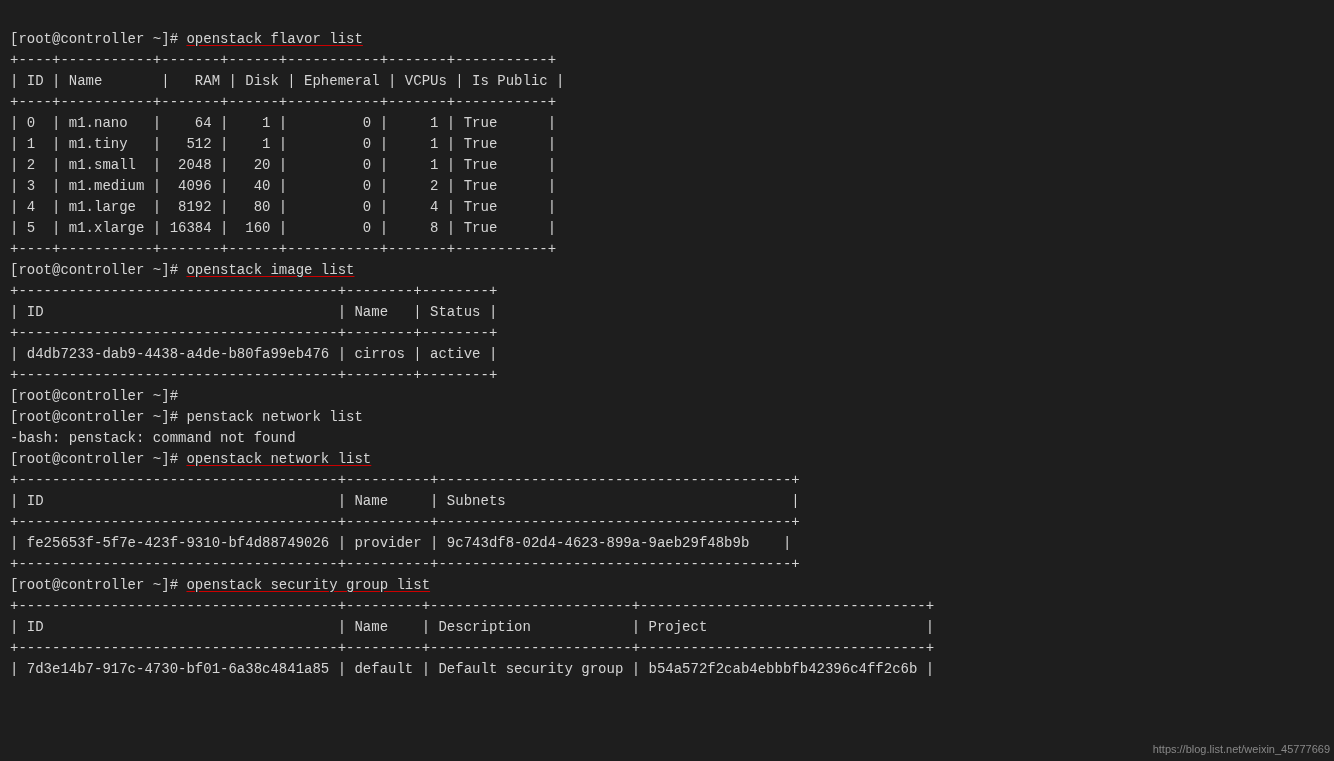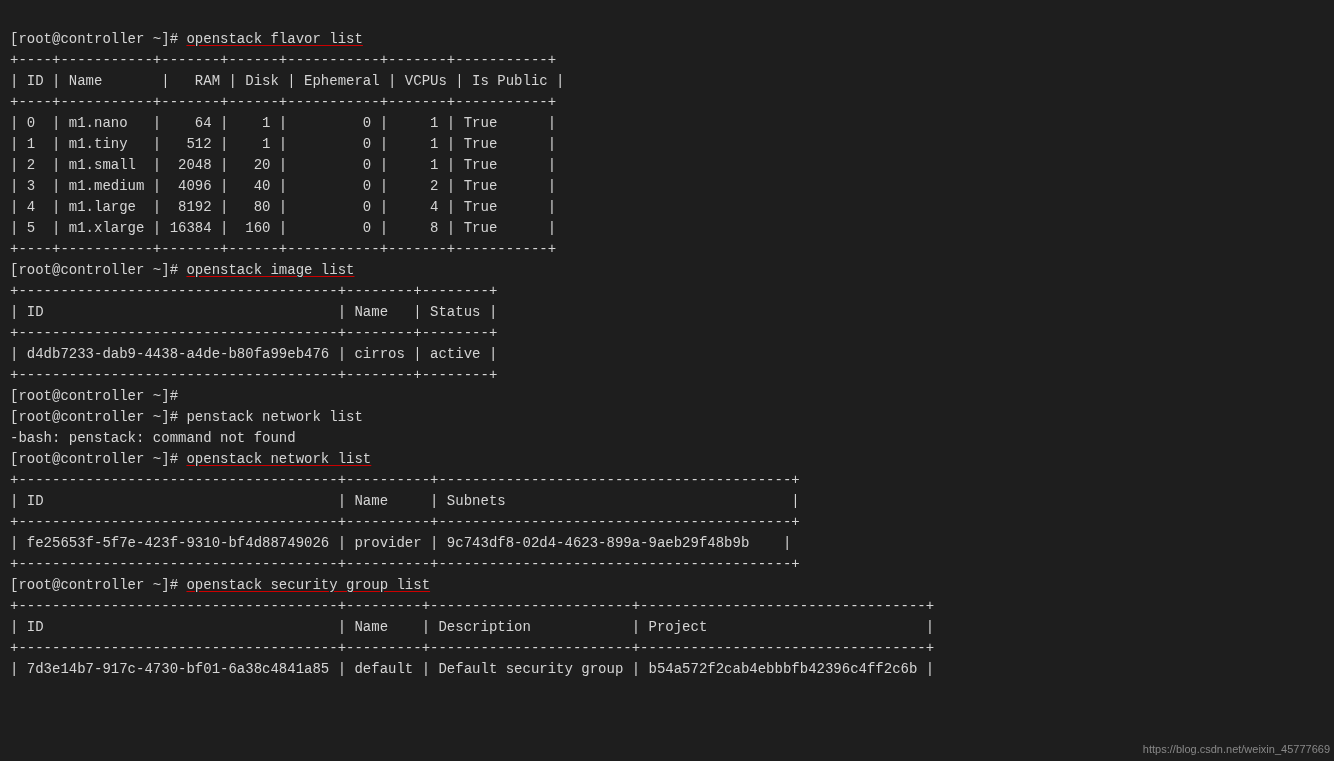--- a/index.html
+++ b/index.html
@@ -35,13 +35,13 @@
       font-family: Arial, sans-serif;
       white-space: nowrap;
     }
   </style>
 </head>
 <body>
 
 <div class="terminal">
 <div><span>[root@controller ~]# </span><span class="command">openstack flavor list</span></div><div>+----+-----------+-------+------+-----------+-------+-----------+</div><div>| ID | Name       |   RAM | Disk | Ephemeral | VCPUs | Is Public |</div><div>+----+-----------+-------+------+-----------+-------+-----------+</div><div>| 0  | m1.nano   |    64 |    1 |         0 |     1 | True      |</div><div>| 1  | m1.tiny   |   512 |    1 |         0 |     1 | True      |</div><div>| 2  | m1.small  |  2048 |   20 |         0 |     1 | True      |</div><div>| 3  | m1.medium |  4096 |   40 |         0 |     2 | True      |</div><div>| 4  | m1.large  |  8192 |   80 |         0 |     4 | True      |</div><div>| 5  | m1.xlarge | 16384 |  160 |         0 |     8 | True      |</div><div>+----+-----------+-------+------+-----------+-------+-----------+</div><div><span>[root@controller ~]# </span><span class="command">openstack image list</span></div><div></div><div>+--------------------------------------+--------+--------+</div><div>| ID                                   | Name   | Status |</div><div>+--------------------------------------+--------+--------+</div><div>| d4db7233-dab9-4438-a4de-b80fa99eb476 | cirros | active |</div><div>+--------------------------------------+--------+--------+</div><div><span>[root@controller ~]#</span></div><div><span>[root@controller ~]# </span><span>penstack network list</span></div><div style="color: rgb(212, 212, 212);">-bash: penstack: command not found</div><div><span>[root@controller ~]# </span><span class="command">openstack network list</span></div><div>+--------------------------------------+----------+------------------------------------------+</div><div>| ID                                   | Name     | Subnets                                  |</div><div>+--------------------------------------+----------+------------------------------------------+</div><div>| fe25653f-5f7e-423f-9310-bf4d88749026 | provider | 9c743df8-02d4-4623-899a-9aeb29f48b9b    |</div><div>+--------------------------------------+----------+------------------------------------------+</div><div><span>[root@controller ~]# </span><span class="command">openstack security group list</span></div><div>+--------------------------------------+---------+------------------------+----------------------------------+</div><div>| ID                                   | Name    | Description            | Project                          |</div><div>+--------------------------------------+---------+------------------------+----------------------------------+</div><div>| 7d3e14b7-917c-4730-bf01-6a38c4841a85 | default | Default security group | b54a572f2cab4ebbbfb42396c4ff2c6b |</div></div>
 
-<div class="watermark">https://blog.csdn.net/weixin_45777669</div>
+<div class="watermark">https://blog.list.net/weixin_45777669</div>
 
 </body></html>

